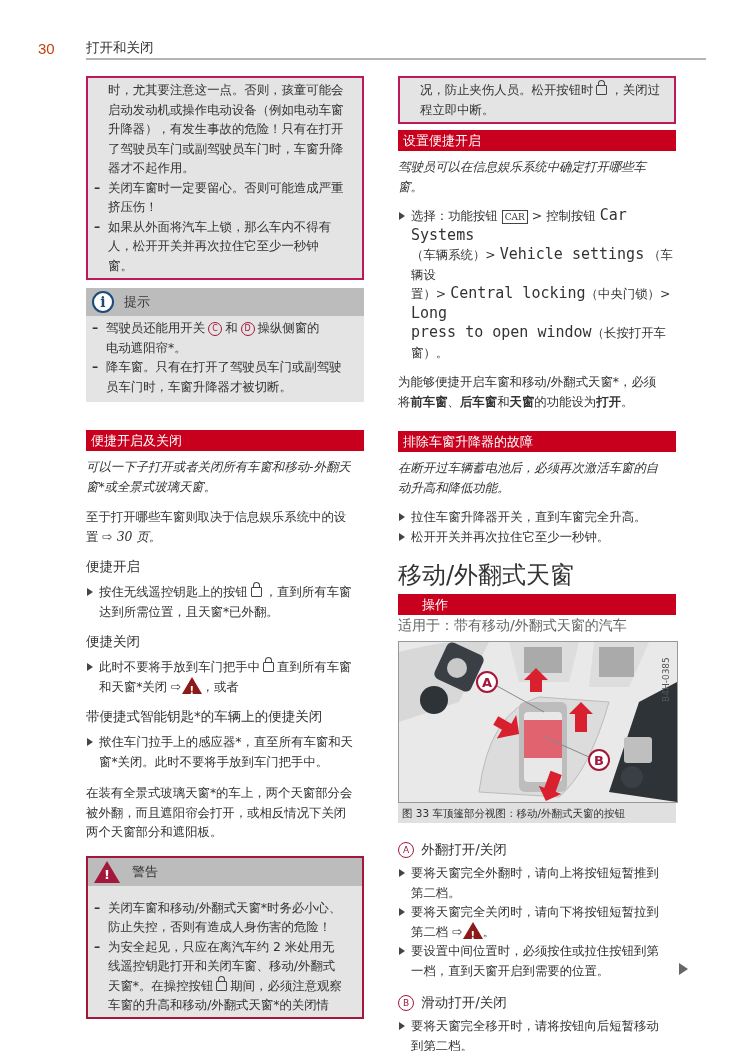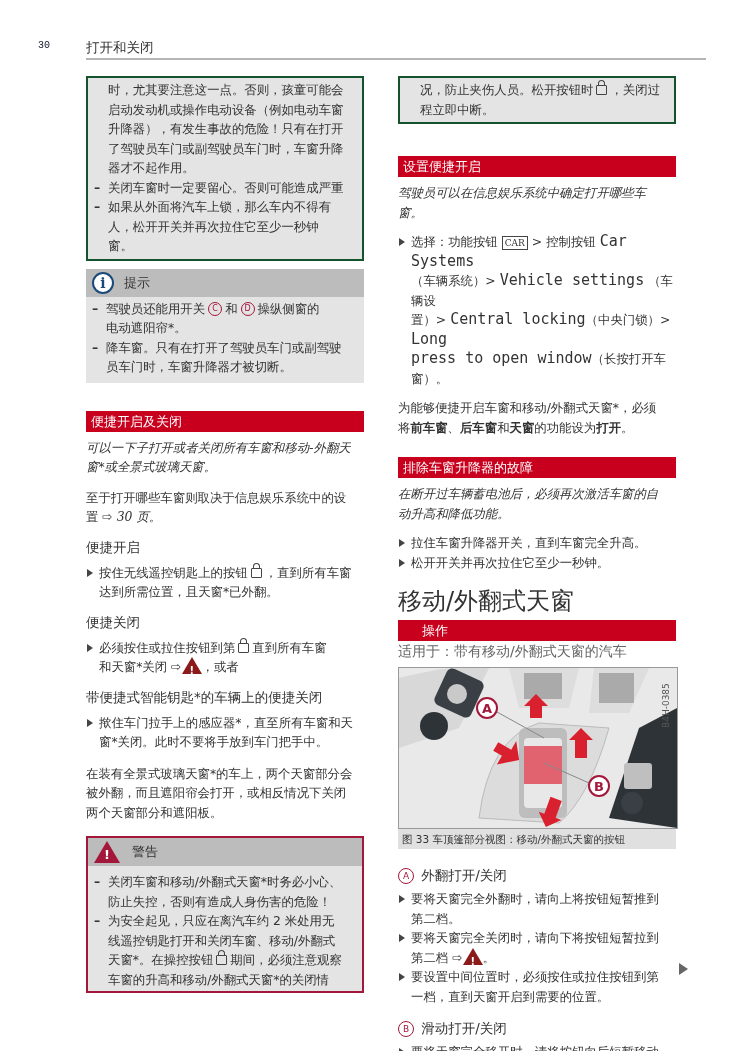--- a/index.html
+++ b/index.html
@@ -1,24 +1,24 @@
 <!DOCTYPE html>
 <html><head>
 <meta charset="utf-8">
 <style>
   html,body{margin:0;padding:0;background:#fff;}
   body{width:752px;height:1051px;position:relative;overflow:hidden;font-family:"DejaVu Sans","Liberation Sans",sans-serif;color:#333;font-size:12.4px;}
-  .page-num{position:absolute;left:38px;top:40px;font-family:Liberation Mono, monospace;font-size:10px;color:#0f172a;}
+  .page-num{position:absolute;left:38px;top:40px;font-family:Liberation Sans, sans-serif;font-size:15px;color:#c2410c;}
   .page-title{position:absolute;left:86px;top:39px;font-size:13.5px;color:#333;}
   .header-rule{position:absolute;left:86px;top:58px;width:620px;height:2px;background:#b5b5b5;}
   .col{position:absolute;top:76px;width:278px;}
   .col-left{left:86px;}
   .col-right{left:398px;}
   .line{line-height:19.5px;}
-  .box{background:#e4e4e4;border:2px solid #14532d;padding:2px 6px 3px 6px;box-sizing:border-box;}
+  .box{background:#e4e4e4;border:2px solid #be185d;padding:2px 6px 3px 6px;box-sizing:border-box;}
   .box .indent{padding-left:14px;}
   .dash-item{position:relative;padding-left:14px;}
   .dash-item::before{content:"–";position:absolute;left:0;top:0;font-weight:bold;}
   .note-box{background:#e4e4e4;margin-top:8px;}
   .note-head{background:#bcbcbc;height:28px;display:flex;align-items:center;padding-left:6px;font-size:13px;}
   .note-body{padding:2px 6px 6px 6px;}
   .i-icon{width:22px;height:22px;border-radius:50%;border:2px solid #1a4a7a;background:#fff;color:#1a4a7a;font-weight:bold;font-family:"DejaVu Serif",serif;display:inline-flex;align-items:center;justify-content:center;font-size:14px;margin-right:10px;box-sizing:border-box;}
   .circ{display:inline-flex;width:14px;height:14px;border-radius:50%;border:1.5px solid #a3173a;color:#a3173a;font-size:8px;align-items:center;justify-content:center;vertical-align:middle;box-sizing:border-box;margin:0 3px;}
   .red-bar{background:#c8001e;color:#fff;height:21px;line-height:21px;padding-left:5px;font-size:13px;}
   .italic{font-style:italic;}
@@ -54,20 +54,21 @@
   <div class="box">
     <div class="indent">
       <div class="line">时，尤其要注意这一点。否则，孩童可能会</div>
       <div class="line">启动发动机或操作电动设备（例如电动车窗</div>
       <div class="line">升降器），有发生事故的危险！只有在打开</div>
       <div class="line">了驾驶员车门或副驾驶员车门时，车窗升降</div>
       <div class="line">器才不起作用。</div>
     </div>
     <div class="dash-item line">
       <div>关闭车窗时一定要留心。否则可能造成严重</div>
+      <div>挤压伤！</div>
     </div>
     <div class="dash-item line">
       <div>如果从外面将汽车上锁，那么车内不得有</div>
       <div>人，松开开关并再次拉住它至少一秒钟</div>
       <div>窗。</div>
     </div>
   </div>
 
   <div class="note-box">
     <div class="note-head">
@@ -95,42 +96,42 @@
     <div>至于打开哪些车窗则取决于信息娱乐系统中的设</div>
     <div><span>置</span> <span>⇨</span> <span class="ref">30 页。</span></div>
   </div>
   <div class="sub-head">便捷开启</div>
   <div class="bullet line" style="margin-top:6px;">
     <div><span>按住无线遥控钥匙上的按钮</span><span class="lock"></span><span>，直到所有车窗</span></div>
     <div>达到所需位置，且天窗*已外翻。</div>
   </div>
   <div class="sub-head">便捷关闭</div>
   <div class="bullet line" style="margin-top:6px;">
-    <div><span>必须按住或拉住按钮到第</span><span class="lock"></span><span>直到所有车窗</span></div>
+    <div><span>此时不要将手放到车门把手中</span><span class="lock"></span><span>直到所有车窗</span></div>
     <div><span>和天窗*关闭</span> <span>⇨</span><span class="warn-tri"><span>!</span></span><span>，或者</span></div>
   </div>
   <div class="sub-head">带便捷式智能钥匙*的车辆上的便捷关闭</div>
   <div class="bullet line" style="margin-top:6px;">
     <div>揿住车门拉手上的感应器*，直至所有车窗和天</div>
     <div>窗*关闭。此时不要将手放到车门把手中。</div>
   </div>
   <div class="line" style="margin-top:12px;">
     <div>在装有全景式玻璃天窗*的车上，两个天窗部分会</div>
     <div>被外翻，而且遮阳帘会打开，或相反情况下关闭</div>
     <div>两个天窗部分和遮阳板。</div>
   </div>
 
   <div class="warn-box">
     <div class="warn-head">
       <span class="warn-tri big-tri">
           <span>!</span>
         </span>
       <span>警告</span>
     </div>
-    <div style="padding:6px 6px 2px 6px;">
+    <div style="padding:12px 6px 2px 6px;">
       <div class="dash-item line">
         <div>关闭车窗和移动/外翻式天窗*时务必小心、</div>
         <div>防止失控，否则有造成人身伤害的危险！</div>
       </div>
       <div class="dash-item line">
         <div>为安全起见，只应在离汽车约 2 米处用无</div>
         <div>线遥控钥匙打开和关闭车窗、移动/外翻式</div>
         <div><span>天窗*。在操控按钮</span><span class="lock"></span><span>期间，必须注意观察</span></div>
         <div>车窗的升高和移动/外翻式天窗*的关闭情</div>
       </div>
@@ -139,21 +140,21 @@
 </div>
 
 <div class="col col-right">
   <div class="box">
     <div class="indent line">
       <div><span>况，防止夹伤人员。松开按钮时</span><span class="lock"></span><span>，关闭过</span></div>
       <div>程立即中断。</div>
     </div>
   </div>
 
-  <div class="red-bar" style="margin-top:32px;">设置便捷开启</div>
+  <div class="red-bar" style="margin-top:6px;">设置便捷开启</div>
   <div class="italic line" style="margin-top:6px;">
     <div>驾驶员可以在信息娱乐系统中确定打开哪些车</div>
     <div>窗。</div>
   </div>
   <div class="bullet line" style="margin-top:10px;">
     <div><span>选择：功能按钮</span> <span class="car-key">CAR</span> <span>&gt; 控制按钮</span> <span class="mono">Car Systems</span></div>
     <div><span>（车辆系统）&gt;</span> <span class="mono">Vehicle settings</span> <span>（车辆设</span></div>
     <div><span>置）&gt;</span> <span class="mono">Central locking</span><span>（中央门锁）&gt;</span> <span class="mono">Long</span></div>
     <div><span class="mono">press to open window</span><span>（长按打开车窗）。</span></div>
   </div>

